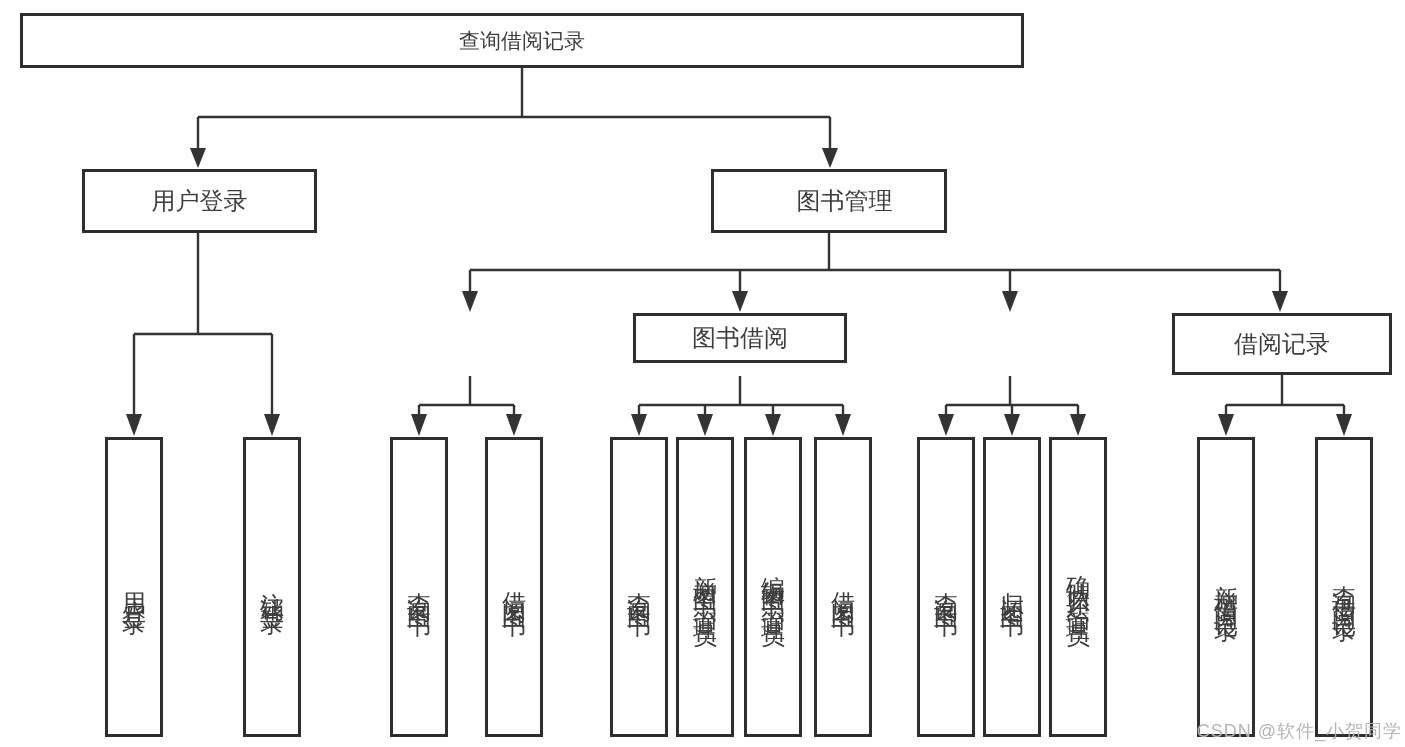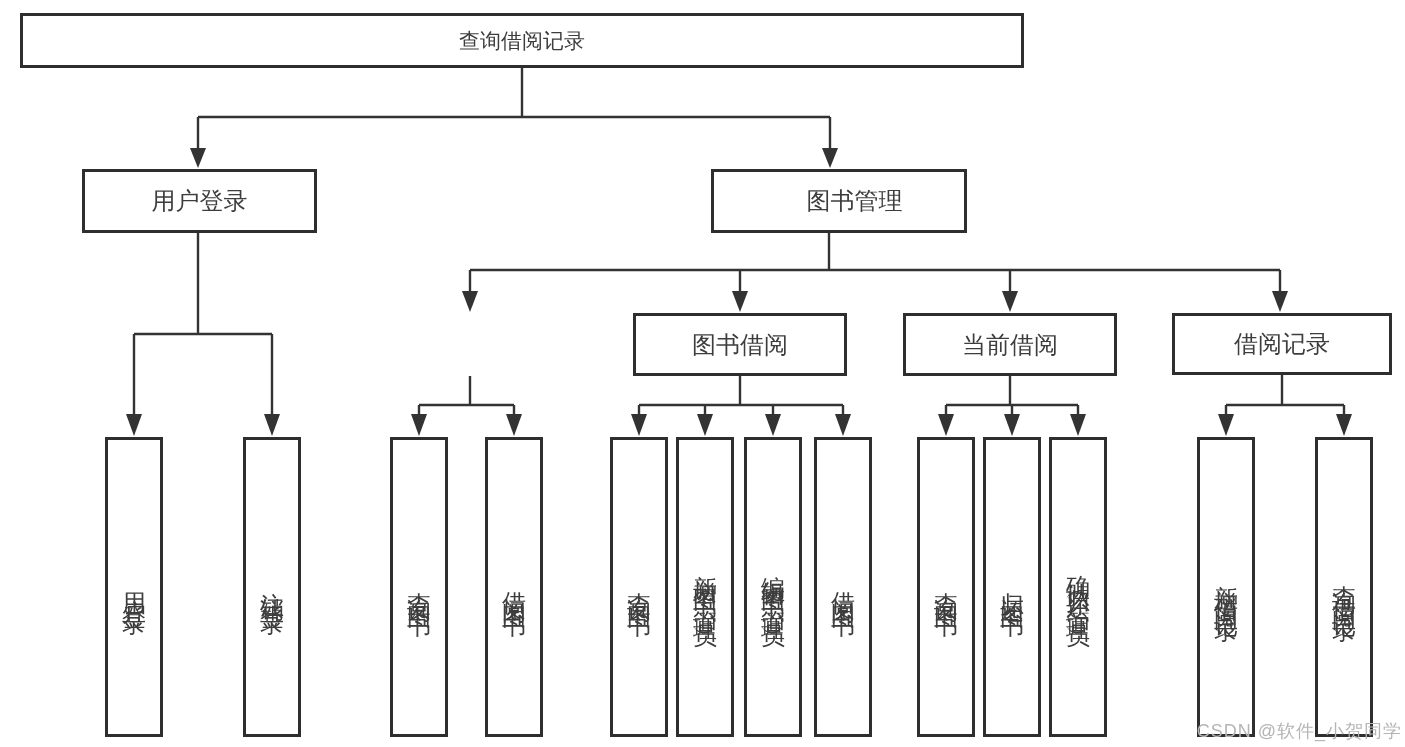--- a/index.html
+++ b/index.html
@@ -33,23 +33,23 @@
   .vbox span {
     writing-mode: vertical-rl;
     text-orientation: mixed;
     letter-spacing: 7px;
     line-height: 1;
     white-space: nowrap;
   }
   
   .n-root   { left: 20px;   top: 13px;  width: 1004px; height: 55px; }
   .n-login  { left: 82px;   top: 169px; width: 235px;  height: 64px; }
-  .n-mgmt   { left: 711px;  top: 169px; width: 256px;  height: 64px; padding-left: 31px; }
+  .n-mgmt   { left: 711px;  top: 169px; width: 236px;  height: 64px; padding-left: 31px; }
   .n-l3a    { left: 363px;  top: 313px; width: 214px;  height: 63px; }
-  .n-l3b    { left: 633px;  top: 313px; width: 214px;  height: 63px; }
+  .n-l3b    { left: 633px;  top: 313px; width: 214px;  height: 50px; }
   .n-l3c    { left: 903px;  top: 313px; width: 214px;  height: 63px; }
   .n-l3d    { left: 1172px; top: 313px; width: 220px;  height: 62px; }
   .leaf     { top: 437px; width: 58px; height: 300px; }
   .x1  { left: 105px; }  .x2  { left: 243px; }
   .x3  { left: 390px; }  .x4  { left: 485px; }
   .x5  { left: 610px; }  .x6  { left: 676px; }
   .x7  { left: 744px; }  .x8  { left: 814px; }
   .x9  { left: 917px; }  .x10 { left: 983px; }
   .x11 { left: 1049px; } .x12 { left: 1197px; }
   .x13 { left: 1315px; }
@@ -120,23 +120,20 @@
   <div class="box n-login">
     <span>用户登录</span>
   </div>
   <div class="box n-mgmt">
     <span>图书管理</span>
   </div>
 
   <div class="box n-l3b">
     <span>图书借阅</span>
   </div>
-  <div class="box n-l3c">
-    <span>当前借阅</span>
-  </div>
   <div class="box n-l3d">
     <span>借阅记录</span>
   </div>
 
   <div class="box vbox leaf x1">
     <span>用户登录</span>
   </div>
   <div class="box vbox leaf x2">
     <span>注销登录</span>
   </div>

